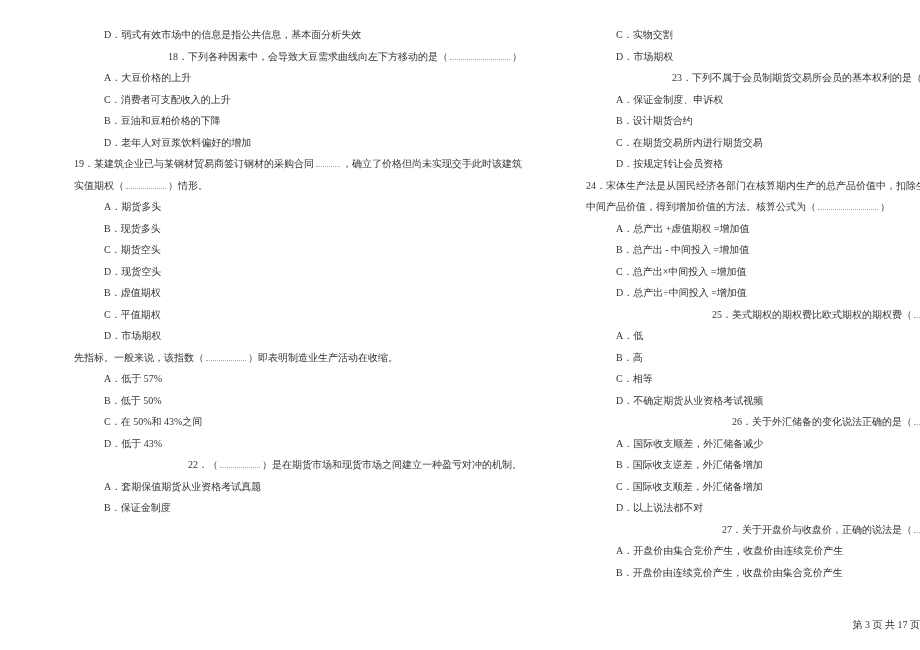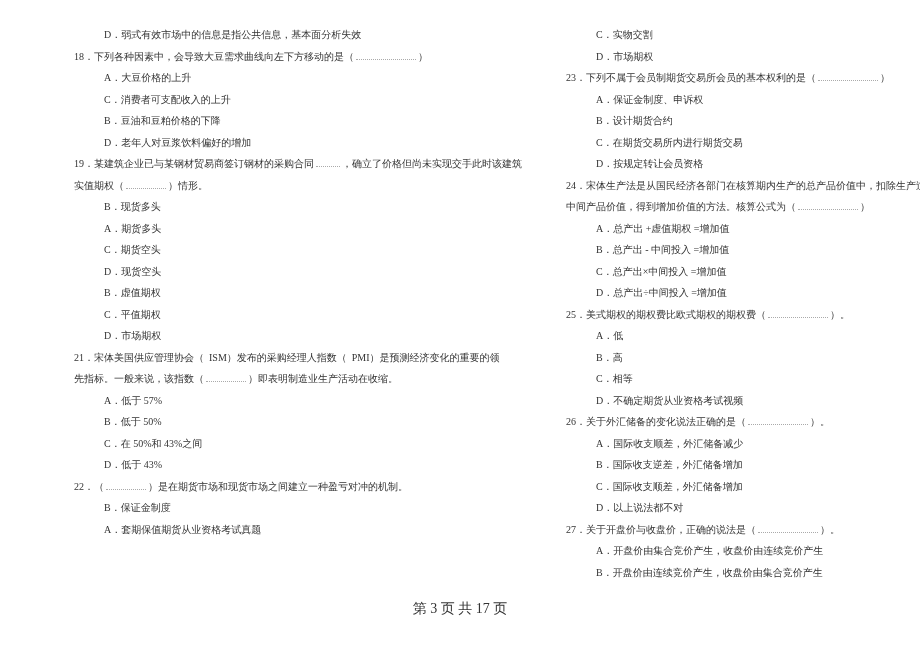--- a/index.html
+++ b/index.html
@@ -8,21 +8,21 @@
       height: 650px;
       background: #fff;
       font-family: "SimSun", "宋体", serif;
       font-size: 10px;
       color: #333;
       padding: 24px 60px 20px 60px;
       position: relative;
     }
     .columns {
       display: flex;
-      gap: 30px;
+      gap: 50px;
       height: 575px;
     }
     .col {
       flex: 1;
       display: flex;
       flex-direction: column;
     }
     .line {
       line-height: 21.5px;
       white-space: nowrap;
@@ -35,28 +35,28 @@
       border-bottom: 1px dotted #aaa;
       height: 10px;
       vertical-align: baseline;
       margin: 0 2px;
     }
     .blank-short { width: 40px; }
     .blank-med { width: 60px; }
     .blank-tiny { width: 24px; }
     .footer {
       position: absolute;
-      bottom: 32px;
+      bottom: 18px;
       left: 0;
       width: 920px;
-      text-align: center;
-      font-size: 14px;
+      text-align: right;
+      font-size: 10px;
       color: #333;
     }
-    .q-start { padding-left: 14px; }
+    .q-start { padding-left: 14px; text-align: right; }
     .cont { padding-left: 14px; }
   </style>
 </head>
 <body>
 
 <div class="columns">
 
   <div class="col">
 
     <div class="line indent-d">
@@ -70,45 +70,42 @@
     <div class="line indent-opt"><span>C．消费者可支配收入的上升</span></div>
     <div class="line indent-opt"><span>B．豆油和豆粕价格的下降</span></div>
     <div class="line indent-opt"><span>D．老年人对豆浆饮料偏好的增加</span></div>
 
     <div class="line q-start">
       <span>19．某建筑企业已与某钢材贸易商签订钢材的采购合同</span><span class="blank blank-tiny"></span><span>，确立了价格但尚未实现交手此时该建筑</span>
     </div>
     <div class="line cont">
       <span>实值期权（</span><span class="blank blank-short"></span><span>）情形。</span>
     </div>
+    <div class="line indent-opt"><span>A．期货多头</span></div>
     <div class="line indent-opt"><span>B．现货多头</span></div>
-    <div class="line indent-opt"><span>A．期货多头</span></div>
     <div class="line indent-opt"><span>C．期货空头</span></div>
     <div class="line indent-opt"><span>D．现货空头</span></div>
 
     <div class="line indent-opt"><span>B．虚值期权</span></div>
     <div class="line indent-opt"><span>C．平值期权</span></div>
     <div class="line indent-opt"><span>D．市场期权</span></div>
 
-    <div class="line q-start">
-      <span>21．宋体美国供应管理协会（</span>&nbsp;&nbsp;<span>ISM）发布的采购经理人指数（</span>&nbsp;&nbsp;<span>PMI）是预测经济变化的重要的领</span>
-    </div>
     <div class="line cont">
       <span>先指标。一般来说，该指数（</span><span class="blank blank-short"></span><span>）即表明制造业生产活动在收缩。</span>
     </div>
     <div class="line indent-opt"><span>A．低于  57%</span></div>
     <div class="line indent-opt"><span>B．低于  50%</span></div>
     <div class="line indent-opt"><span>C．在 50%和 43%之间</span></div>
     <div class="line indent-opt"><span>D．低于  43%</span></div>
 
     <div class="line q-start">
       <span>22．（</span><span class="blank blank-short"></span><span>）是在期货市场和现货市场之间建立一种盈亏对冲的机制。</span>
     </div>
+    <div class="line indent-opt"><span>A．套期保值期货从业资格考试真题</span></div>
     <div class="line indent-opt"><span>B．保证金制度</span></div>
-    <div class="line indent-opt"><span>A．套期保值期货从业资格考试真题</span></div>
 
   </div>
 
   <div class="col">
 
     <div class="line indent-opt"><span>C．实物交割</span></div>
     <div class="line indent-opt"><span>D．市场期权</span></div>
 
     <div class="line q-start">
       <span>23．下列不属于会员制期货交易所会员的基本权利的是（</span><span class="blank blank-med"></span><span>）</span>

